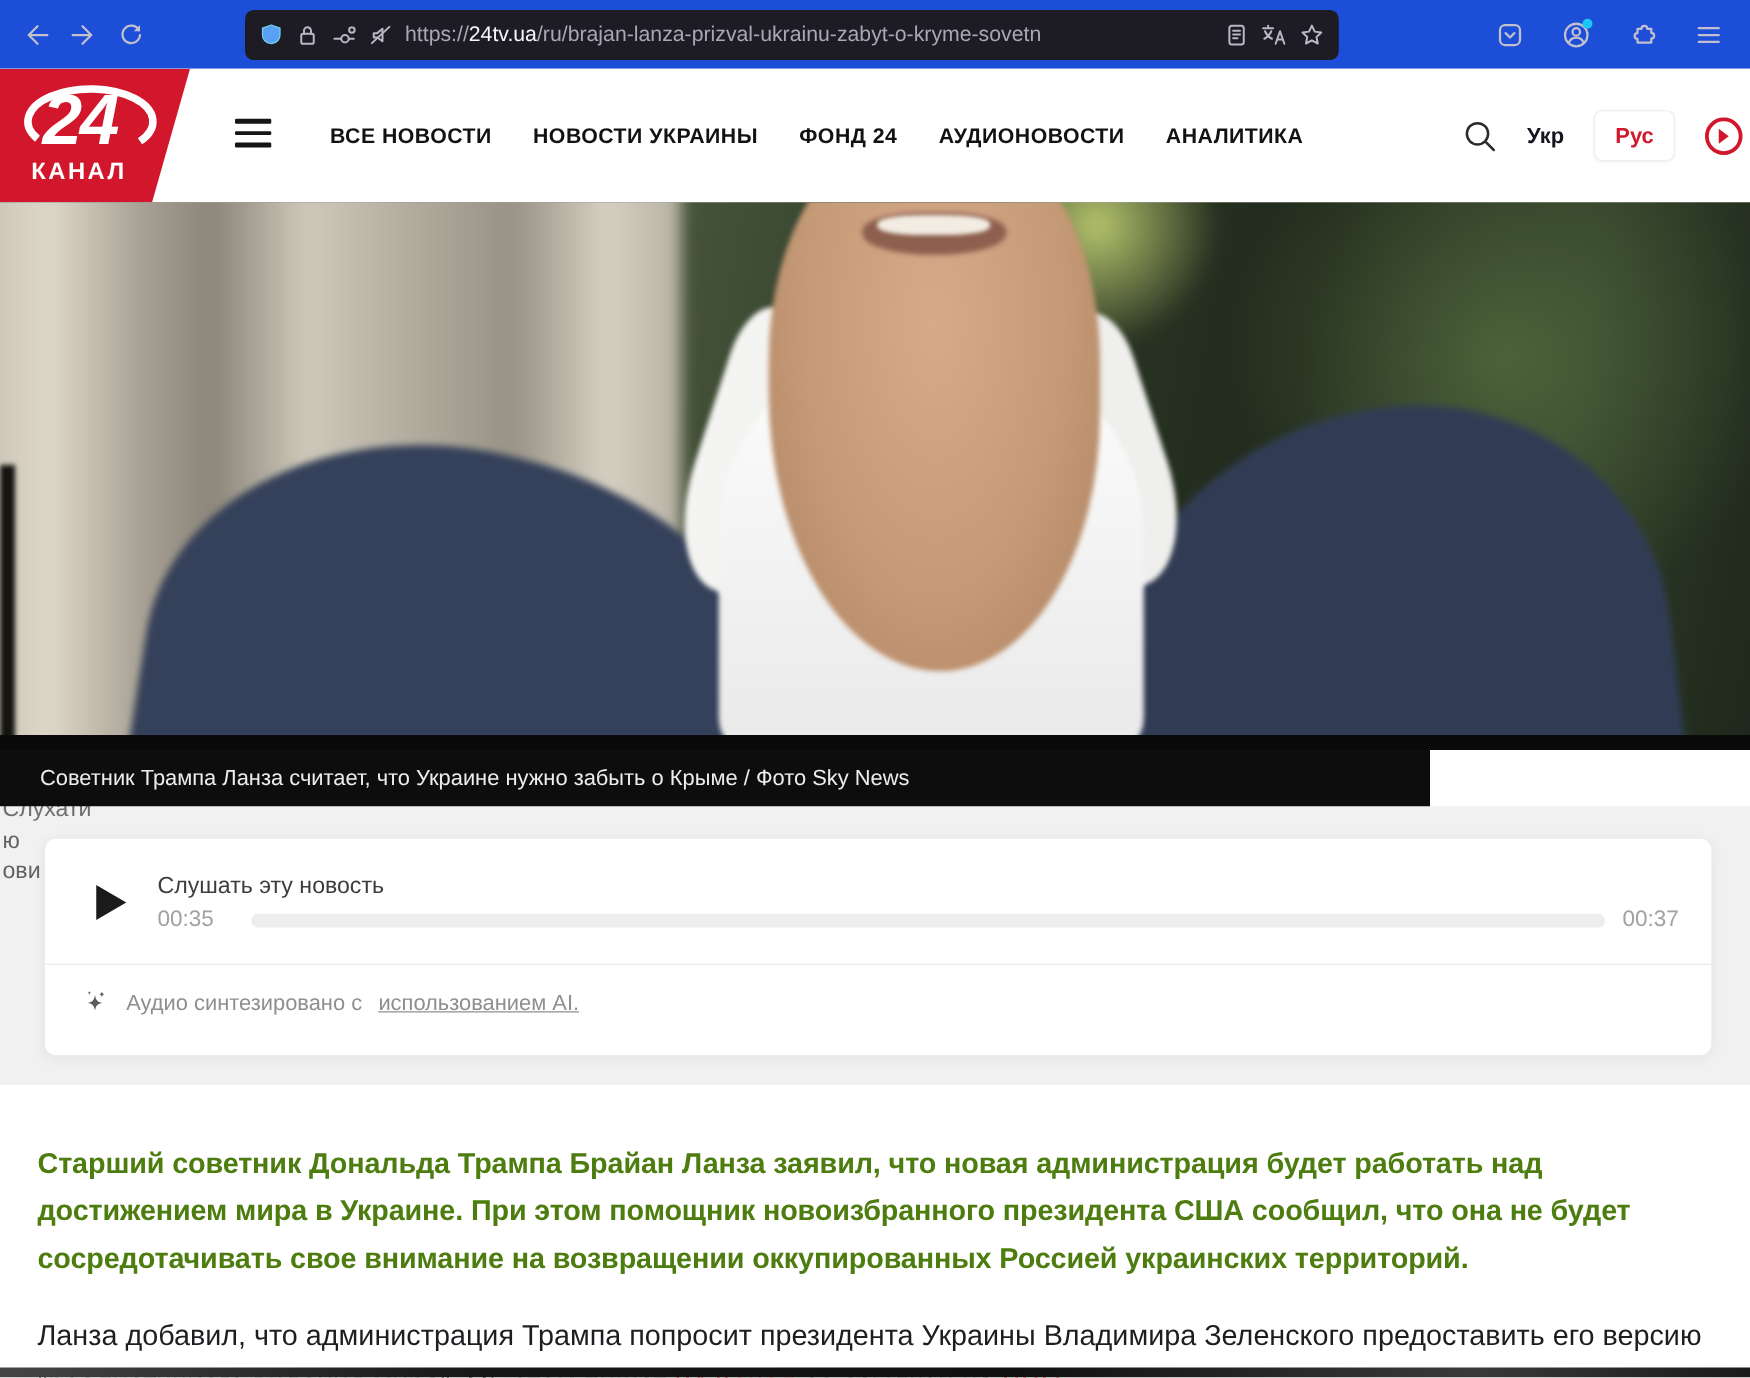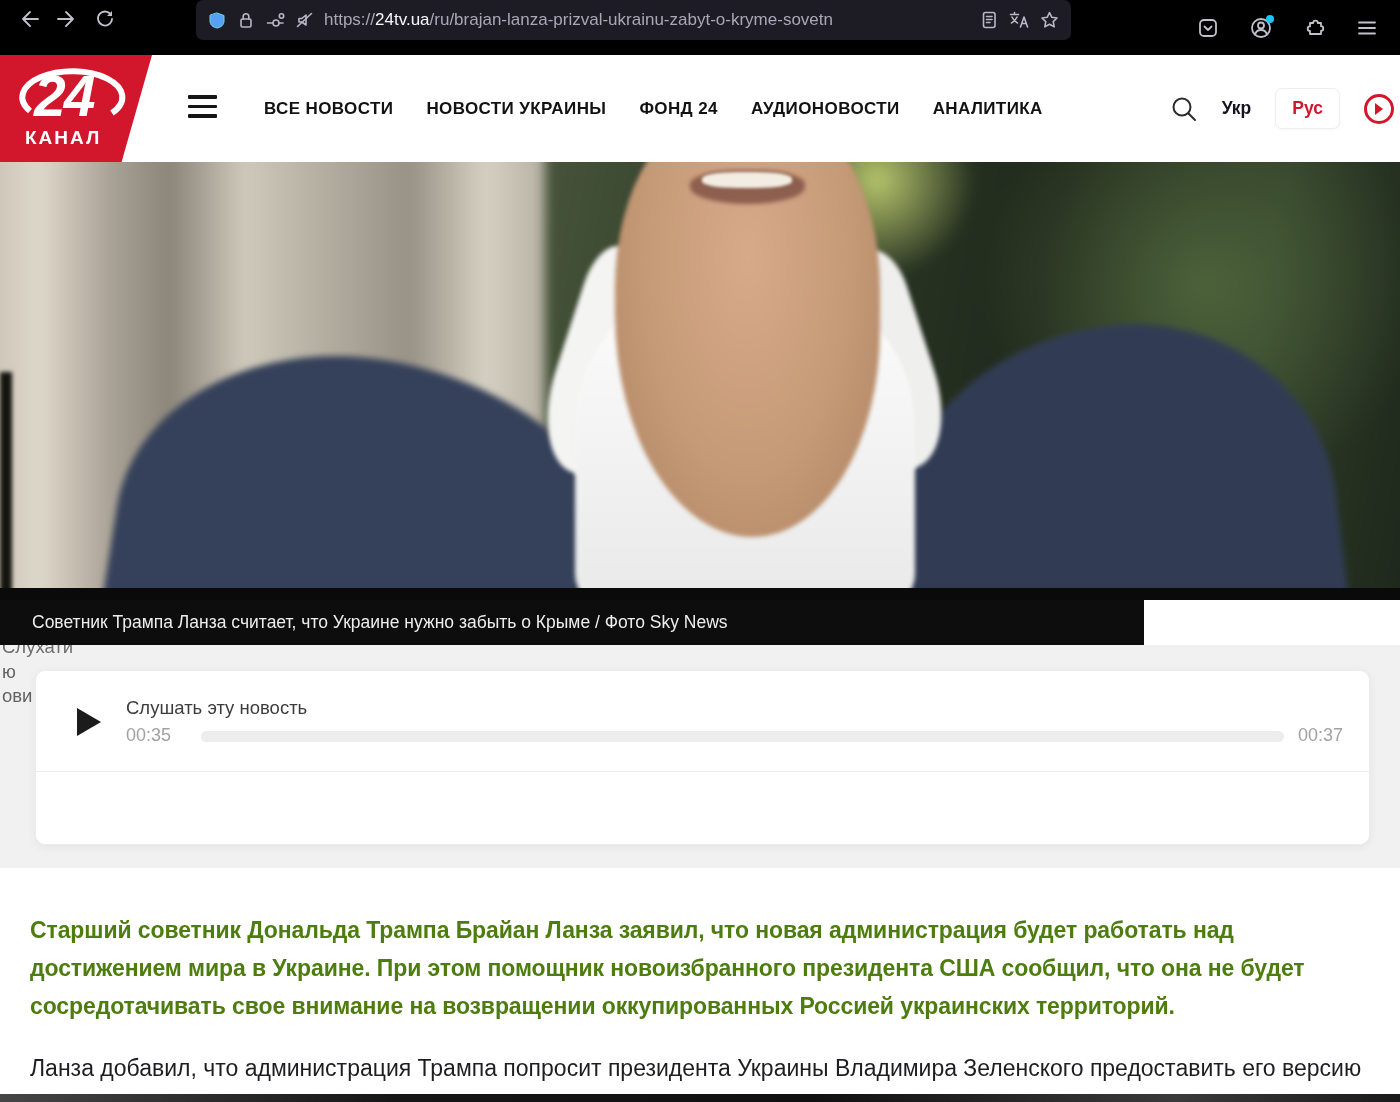--- a/index.html
+++ b/index.html
@@ -1,22 +1,22 @@
 <!DOCTYPE html>
 <html><head>
 <meta charset="utf-8">
 <style>
   html,body{margin:0;padding:0;}
   body{
     width:1400px;height:1102px;position:relative;overflow:hidden;
     background:#ffffff;font-family:"Liberation Sans",sans-serif;
   }
   
-  .toolbar{position:absolute;top:0;left:0;width:1400px;height:55px;background:#000000;
-    display:flex;box-sizing:border-box;padding:0 10px;}
+  .toolbar{position:absolute;top:0;left:0;width:1400px;height:55px;background:#1d4ed8;
+    display:flex;align-items:center;box-sizing:border-box;padding:16px 10px;}
   .tb-btn{width:38px;height:38px;border-radius:6px;display:flex;align-items:center;justify-content:center;flex:none;}
   .tb-btn svg{stroke:#c2c0cc;fill:none;stroke-width:1.8;stroke-linecap:round;stroke-linejoin:round;}
   .urlbar{height:40px;width:875px;margin-left:72px;background:#1d1b24;border-radius:7px;
     display:flex;align-items:center;box-sizing:border-box;padding:0 12px;gap:11px;flex:none;}
   .urlbar svg{stroke:#b9b7c5;fill:none;stroke-width:1.6;stroke-linecap:round;stroke-linejoin:round;flex:none;}
   .url-text{flex:1;white-space:nowrap;overflow:hidden;font-size:17px;color:#a9a7b6;position:relative;}
   .url-text .dom{color:#f7f7fa;}
   .url-text::after{content:"";position:absolute;right:0;top:0;bottom:0;width:55px;
     background:linear-gradient(90deg,rgba(29,27,36,0),#1d1b24 85%);}
   .tb-right{margin-left:auto;display:flex;align-items:center;gap:15px;padding-right:4px;}
@@ -234,19 +234,28 @@
 
   <div class="audio-card">
     <svg class="play-btn" width="26" height="30">
       <polygon points="1,1 1,29 25,15" fill="#1b1b1b"></polygon>
     </svg>
     <span class="audio-title">Слушать эту новость</span>
     <span class="time-cur">00:35</span>
     <div class="progress"></div>
     <span class="time-dur">00:37</span>
     <div class="card-divider"></div>
+    <div class="ai-row">
+      <svg width="22" height="22" viewBox="0 0 22 22">
+        <path d="M10 5 C10.7 9.2 11.8 10.6 16 11.3 11.8 12 10.7 13.4 10 17.6 9.3 13.4 8.2 12 4 11.3 8.2 10.6 9.3 9.2 10 5Z" fill="#5c5c5c"></path>
+        <path d="M15.5 2 C15.8 3.6 16.2 4.1 17.8 4.4 16.2 4.7 15.8 5.2 15.5 6.8 15.2 5.2 14.8 4.7 13.2 4.4 14.8 4.1 15.2 3.6 15.5 2Z" fill="#5c5c5c"></path>
+        <path d="M5.5 1.5 C5.7 2.6 6 3 7.1 3.2 6 3.4 5.7 3.8 5.5 4.9 5.3 3.8 5 3.4 3.9 3.2 5 3 5.3 2.6 5.5 1.5Z" fill="#5c5c5c"></path>
+      </svg>
+      <span class="txt">Аудио синтезировано с </span>
+        <a>использованием AI.</a>
+    </div>
   </div>
 </div>
 
 <p class="p-lead">Старший советник Дональда Трампа Брайан Ланза заявил, что новая администрация будет работать над достижением мира в Украине. При этом помощник новоизбранного президента США сообщил, что она не будет сосредотачивать свое внимание на возвращении оккупированных Россией украинских территорий.</p>
 <p class="p-body"><span>Ланза добавил, что администрация Трампа попросит президента Украины Владимира Зеленского предоставить его версию "реалистичного видения мира". Об этом пишет </span><a>24 Канал</a><span> со ссылкой на </span><a>BBC</a><span>.</span></p>
 
 <div class="bottomstrip"></div>
 
 </body></html>

